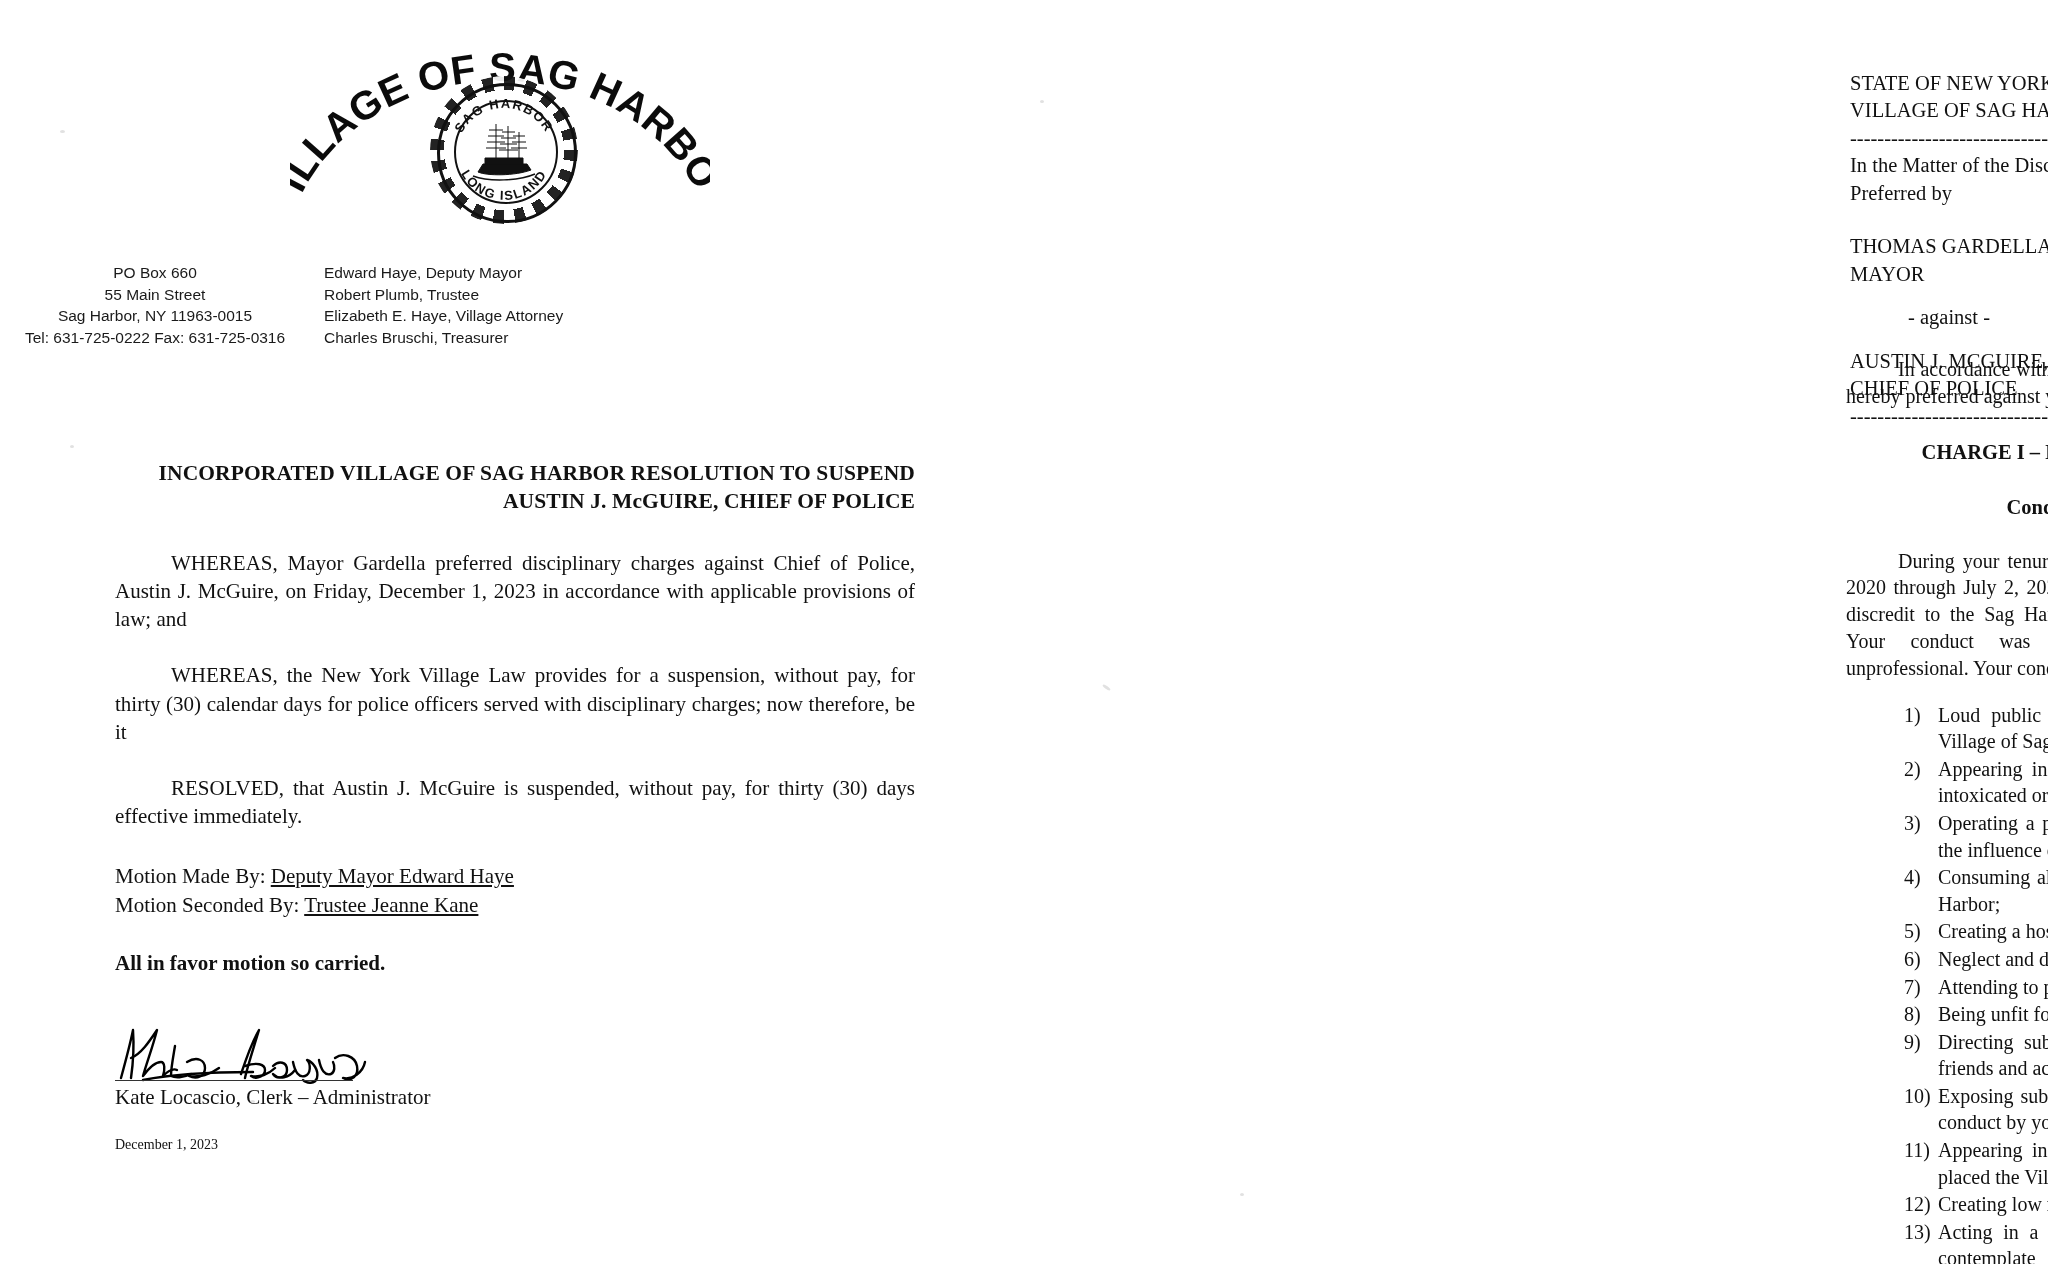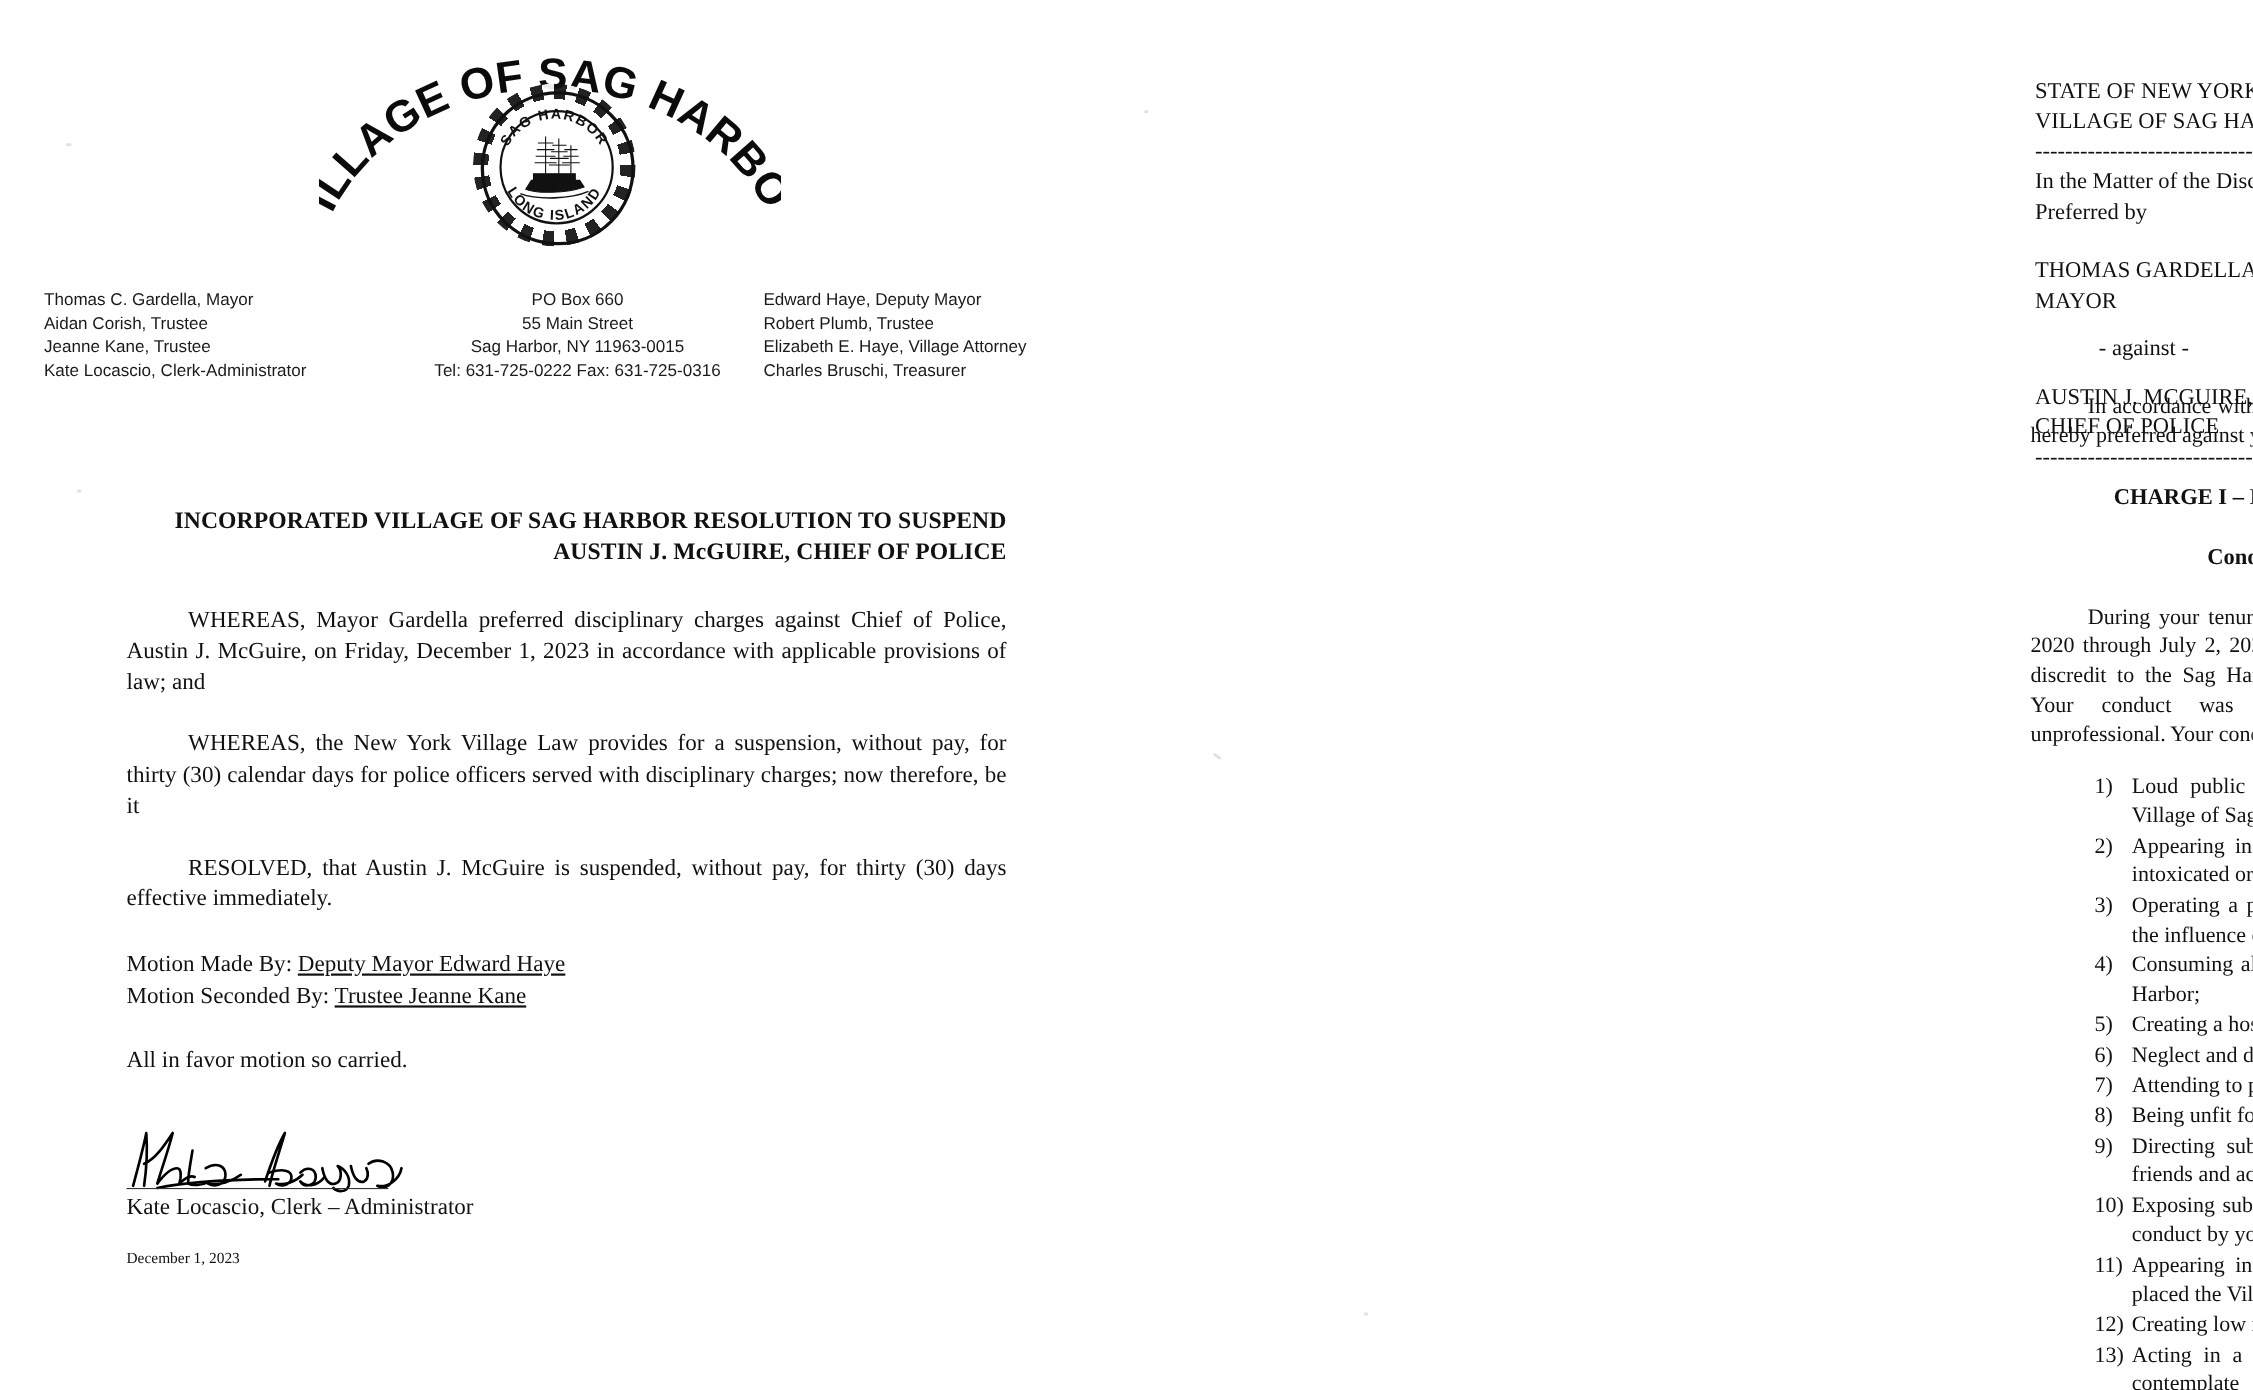--- a/index.html
+++ b/index.html
@@ -149,21 +149,21 @@
   .para {
     margin-top: 34px;
     text-align: justify;
     text-indent: 56px;
     font-size: 21px;
     line-height: 1.34;
   }
   .para.second { margin-top: 28px; }
   .plain-block { margin-top: 32px; font-size: 21px; line-height: 1.38; }
   .u { text-decoration: underline; }
-  .all-favor { margin-top: 30px; font-size: 21px; }
+  .all-favor { margin-top: 30px; font-size: 21px; font-weight: bold; }
 
   
   .sig-block { margin-top: 50px; position: relative; height: 92px; }
   .sig-svg { position: absolute; left: -2px; top: -6px; }
   .sig-line {
     position: absolute;
     left: 0; top: 52px;
     width: 238px;
     border-bottom: 1.3px solid #333;
   }
@@ -303,26 +303,20 @@
               <path d="M24,12 L38,12 M23,18 L39,18 M22,24 L40,24 M21,30 L41,30"></path>
               <path d="M37,14 L50,14 M36,20 L51,20 M35,26 L52,26 M34,32 L53,32"></path>
               <path d="M48,18 L60,18 M47,24 L61,24 M46,30 L62,30"></path>
               <path d="M8,58 C24,64 54,63 70,56" stroke-width="1.4"></path>
             </g>
           </svg>
         </div>
       </div>
 
       <div class="contacts">
-        <div class="col-left">
-          <div>Thomas C. Gardella, Mayor</div>
-          <div>Aidan Corish, Trustee</div>
-          <div>Jeanne Kane, Trustee</div>
-          <div>Kate Locascio, Clerk-Administrator</div>
-        </div>
         <div class="col-mid">
           <div>PO Box 660</div>
           <div>55 Main Street</div>
           <div>Sag Harbor, NY 11963-0015</div>
           <div>Tel: 631-725-0222  Fax: 631-725-0316</div>
         </div>
         <div class="col-right">
           <div>Edward Haye, Deputy Mayor</div>
           <div>Robert Plumb, Trustee</div>
           <div>Elizabeth E. Haye, Village Attorney</div>

